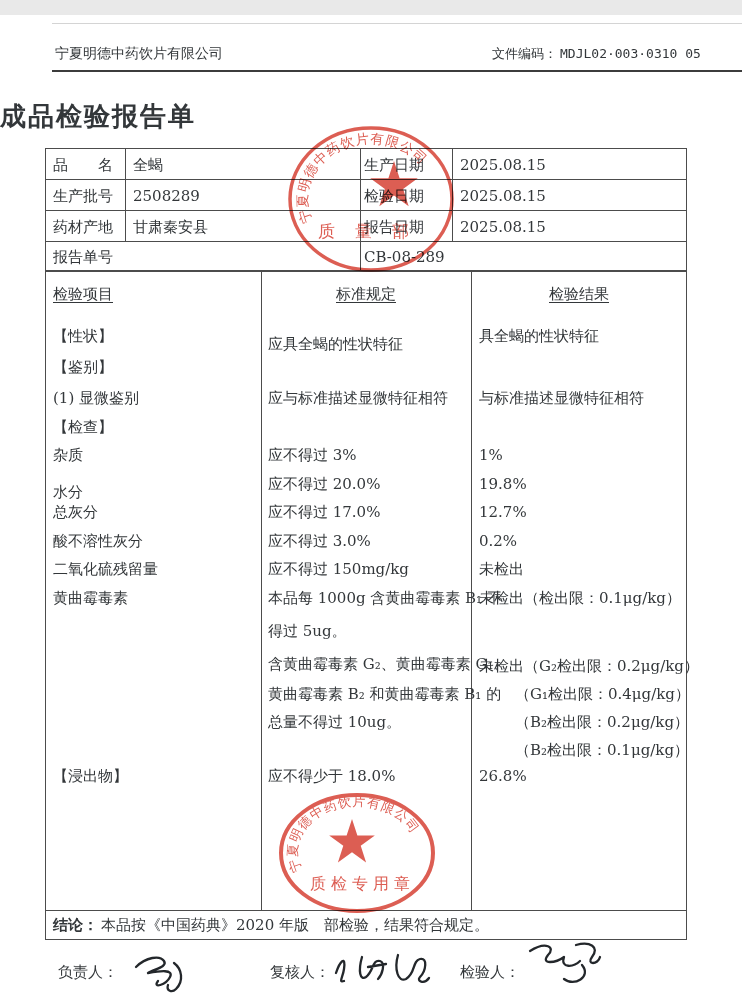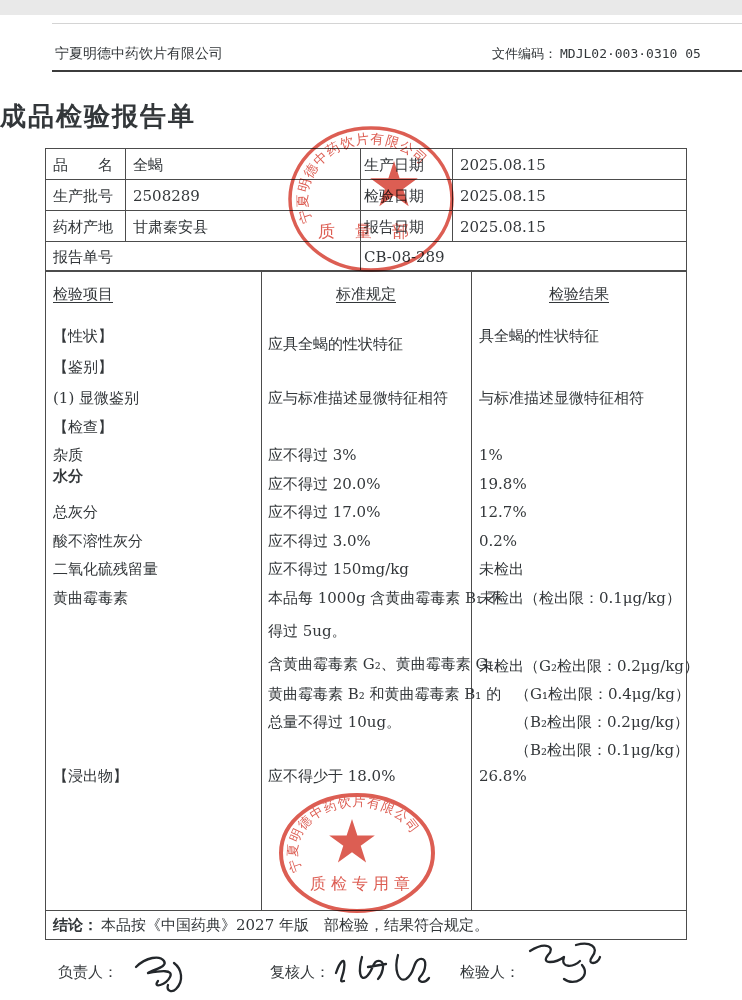--- a/index.html
+++ b/index.html
@@ -81,21 +81,21 @@
   <span class="abs t15" style="left:53px;top:374px;">(1) 显微鉴别</span>
   <span class="abs t15" style="left:268px;top:374px;">应与标准描述显微特征相符</span>
   <span class="abs t15" style="left:479px;top:374px;">与标准描述显微特征相符</span>
 
   <span class="abs t15" style="left:53px;top:403px;text-align:right;">【检查】</span>
 
   <span class="abs t15" style="left:53px;top:431px;">杂质</span>
   <span class="abs t15" style="left:268px;top:431px;">应不得过 3%</span>
   <span class="abs t15" style="left:479px;top:431px;">1%</span>
 
-  <span class="abs t15" style="left:53px;top:452px;font-weight:bold;">水分</span>
+  <span class="abs t15" style="left:53px;top:468px;">水分</span>
   <span class="abs t15" style="left:268px;top:460px;">应不得过 20.0%</span>
   <span class="abs t15" style="left:479px;top:460px;">19.8%</span>
 
   <span class="abs t15" style="left:53px;top:488px;">总灰分</span>
   <span class="abs t15" style="left:268px;top:488px;">应不得过 17.0%</span>
   <span class="abs t15" style="left:479px;top:488px;">12.7%</span>
 
   <span class="abs t15" style="left:53px;top:517px;">酸不溶性灰分</span>
   <span class="abs t15" style="left:268px;top:517px;">应不得过 3.0%</span>
   <span class="abs t15" style="left:479px;top:517px;">0.2%</span>
@@ -115,21 +115,21 @@
   <span class="abs t15" style="left:515px;top:670px;">（G₁检出限：0.4μg/kg）</span>
   <span class="abs t15" style="left:515px;top:698px;">（B₂检出限：0.2μg/kg）</span>
   <span class="abs t15" style="left:515px;top:726px;">（B₂检出限：0.1μg/kg）</span>
 
   <span class="abs t15" style="left:53px;top:752px;">【浸出物】</span>
   <span class="abs t15" style="left:268px;top:752px;">应不得少于 18.0%</span>
   <span class="abs t15" style="left:479px;top:752px;">26.8%</span>
 
   <div class="box" style="left:45px;top:895px;width:642px;height:30px;"></div>
   <span class="abs t15 bold" style="left:53px;top:901px;">结论：</span>
-  <span class="abs t15" style="left:101px;top:901px;">本品按《中国药典》2027 年版　部检验，结果符合规定。</span>
+  <span class="abs t15" style="left:101px;top:901px;">本品按《中国药典》2020 年版　部检验，结果符合规定。</span>
 
   <span class="abs t15" style="left:58px;top:948px;">负责人：</span>
   <span class="abs t15" style="left:270px;top:948px;">复核人：</span>
   <span class="abs t15" style="left:460px;top:948px;">检验人：</span>
 
   <svg class="sig" style="left:130px;top:936px;" width="80" height="48" viewBox="0 0 80 48">
     <path d="M6,16 C16,6 30,4 34,10 C38,16 24,18 18,22 C30,20 44,18 40,26 C36,34 22,38 28,30"></path>
     <path d="M44,12 C52,18 54,30 46,38 C42,42 36,40 38,34"></path>
   </svg>
   <svg class="sig" style="left:328px;top:928px;" width="108" height="52" viewBox="0 0 108 52">

